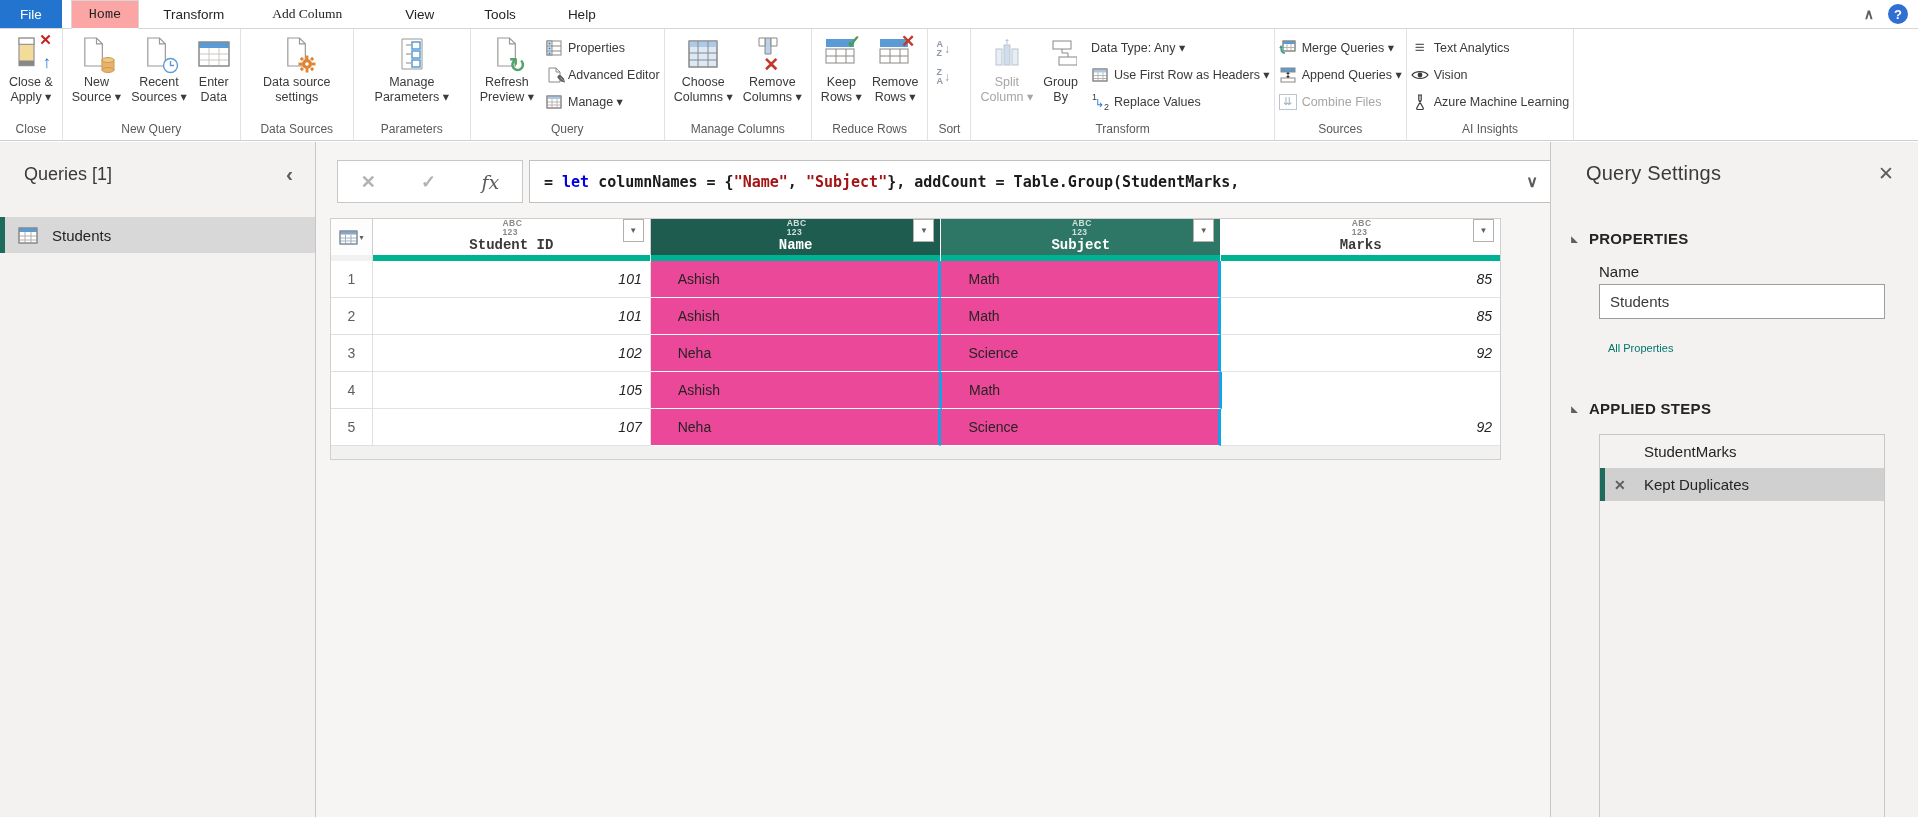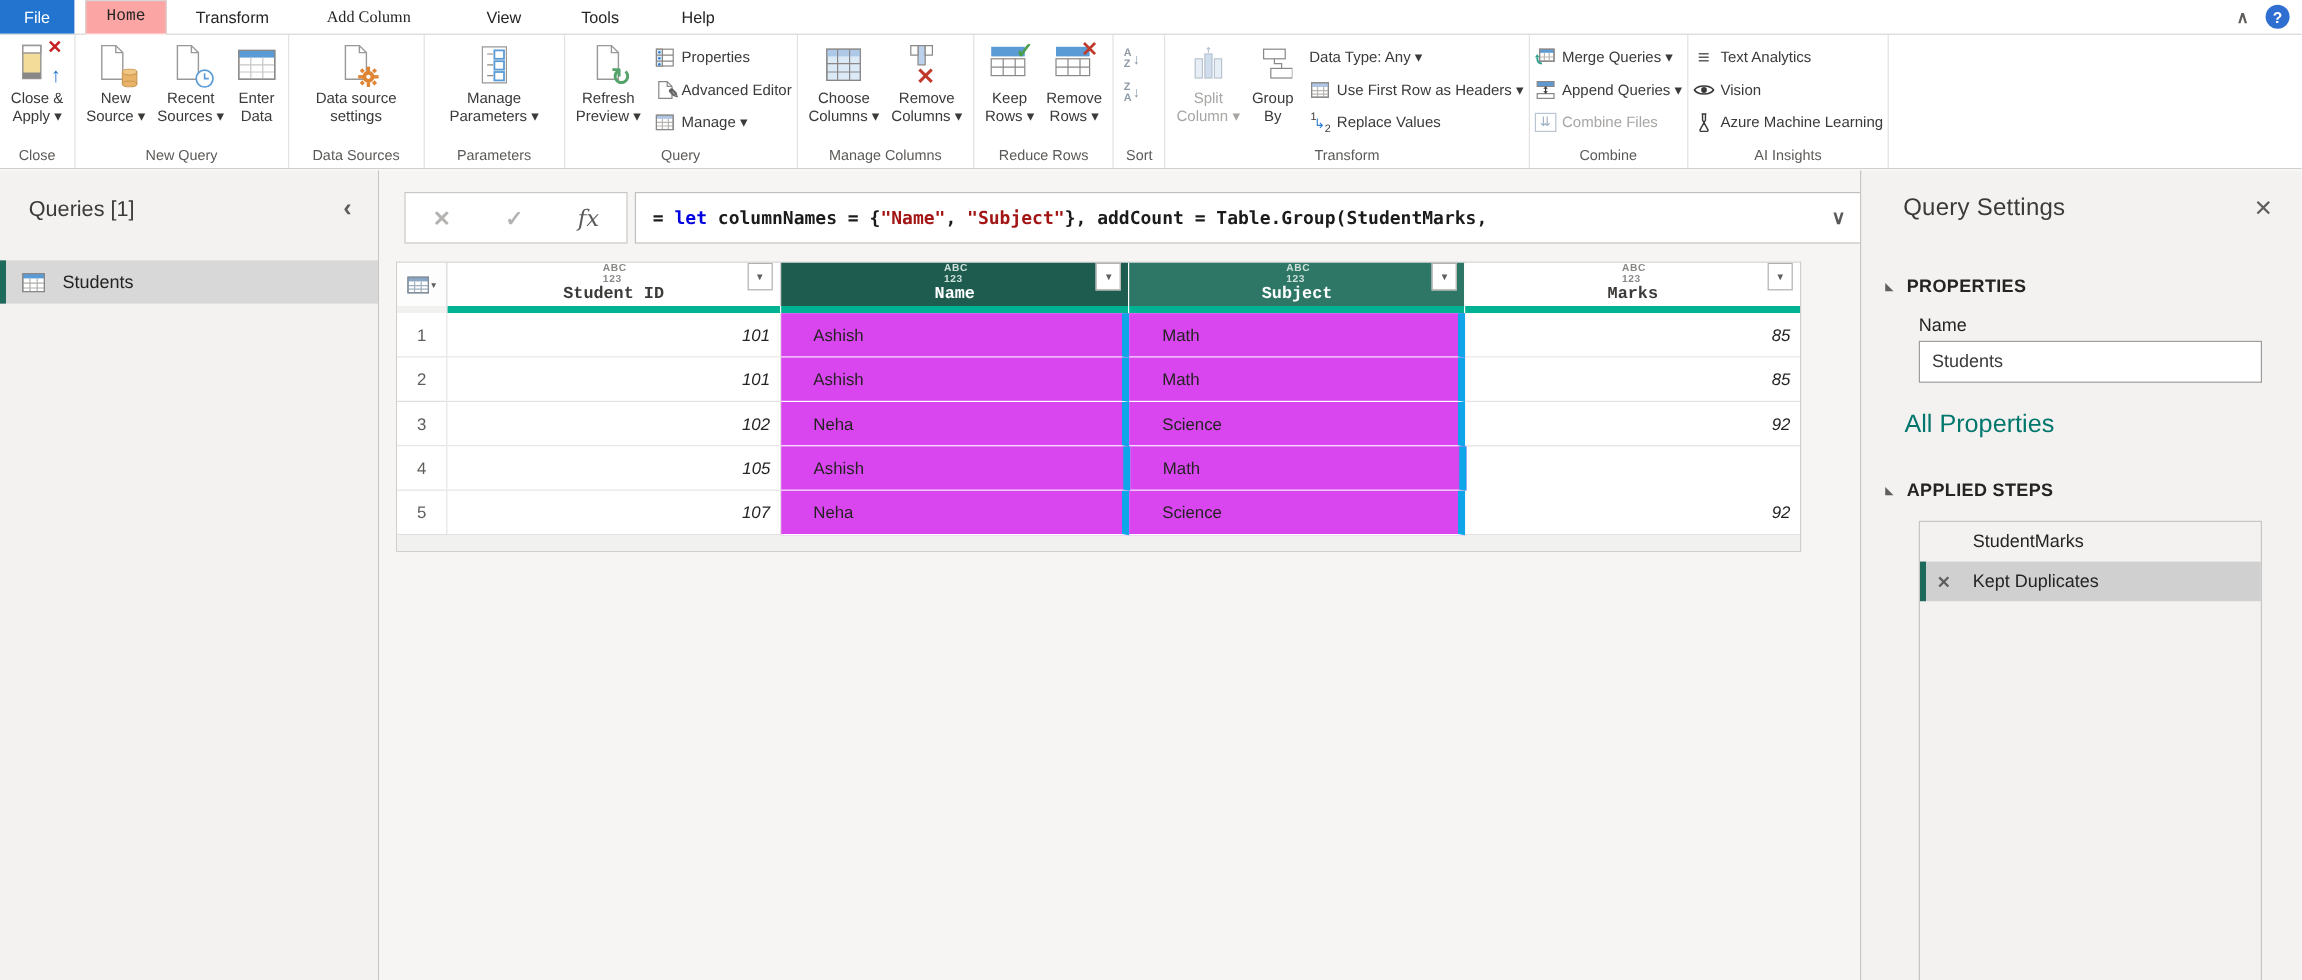--- a/index.html
+++ b/index.html
@@ -79,39 +79,39 @@
   .hcell.sel-dark .typeicon, .hcell.sel-med .typeicon { color:#cfe0db; }
   #corner { width:42px; border-right:1px solid #d0cece; background:#fdfdfd; display:flex; align-items:center; justify-content:center; gap:1px;}
   .qbar-row { display:flex; height:6px; background:#fff; }
   .qbar { background:#00b294; border-right:1px solid #fff; }
   .qbar.empty { background:#f1f1f0; border-right:1px solid #e1dfdd; }
   .trow { display:flex; height:37px; }
   .rnum { width:42px; border-right:1px solid #e1dfdd; border-bottom:1px solid #e1dfdd;
     display:flex; align-items:center; justify-content:center; font-size:14px; color:#605e5c; background:#fff;}
   .tcell { font-size:14px; color:#252423; display:flex; align-items:center; padding:0 8px;
     border-right:1px solid #e3e2e0; border-bottom:1px solid #e3e2e0; background:#fff; }
-  .tcell.selcol { background:#d946ef; border-right:6px solid #0ea5e9; border-bottom:1px solid #fff;padding-left:27px; }
+  .tcell.selcol { background:#ec4899; border-right:3px solid #0ea5e9; border-bottom:1px solid #fff;padding-left:27px; }
   .tcell.num { justify-content:flex-end; font-style:italic; }
   #grid-footer { height:13px; background:#f1f1f0; }
 
   .c1 { width:278px; } .c2 { width:291px; } .c3 { width:280px; } .c4 { width:279px; }
 
   
   #settings-panel { position:absolute; left:1550px; top:142px; width:368px; height:675px;
     background:#f3f2f1; border-left:1px solid #c8c6c4; }
   #settings-title { position:absolute; left:35px; top:20px; font-size:20px; color:#3b3a39; font-weight:400; letter-spacing:.2px;}
   #settings-close { position:absolute; right:24px; top:20px; font-size:19px; color:#605e5c; }
   .sechdr { position:absolute; left:20px; display:flex; align-items:center; gap:11px; }
   .sechdr .tri { color:#5f5f5f; font-size:9px; transform:scaleX(-1); }
   .sechdr .sectext { font-size:15px; font-weight:bold; color:#252423; letter-spacing:.3px; }
   #prop-name-label { position:absolute; left:48px; top:121px; font-size:15px; color:#252423; }
   #prop-name-input { position:absolute; left:48px; top:142px; width:286px; height:35px;
     background:#fff; border:1px solid #9f9d9b; font-size:15px; color:#3b3a39;
     padding:0 10px; font-family:"Liberation Sans", sans-serif;}
-  #all-properties { position:absolute; left:36px; top:200px; font-size:21px; color:#00766c; }
+  #all-properties { position:absolute; left:57px; top:200px; font-size:11px; color:#00766c; }
   #steps-box { position:absolute; left:48px; top:292px; width:286px; bottom:-2px;
     border:1px solid #c8c6c4; background:#f3f2f1; }
   .step { height:33px; display:flex; align-items:center; font-size:15px; color:#252423; position:relative; }
   .step .slabel { margin-left:44px; }
   .step.selected { background:#d0d0d0; }
   .step.selected .selbar { position:absolute; left:0; top:0; width:5px; height:33px; background:#1e6b5c; }
   .step .delx { position:absolute; left:14px; color:#605e5c; font-size:14px; font-weight:bold; }
 
   svg { display:block; }
 </style>
@@ -479,21 +479,21 @@
           <span>Append Queries ▾</span>
         </div>
         <div class="srow disabled">
           <span class="sicon" style="border:1px solid #b8c4d0;color:#9fb0c0;font-size:11px;">
             <span>⇊</span>
           </span>
           <span>Combine Files</span>
         </div>
       </div>
     </div>
-    <div class="rgroup-label">Combine</div>
+    <div class="rgroup-label">Sources</div>
   </div>
 
   <div class="rgroup">
     <div class="rgroup-content">
       <div class="stack">
         <div class="srow">
           <span class="sicon" style="color:#605e5c;font-size:17px;font-weight:bold;">
             <span>≡</span>
           </span>
           <span>Text Analytics</span>

